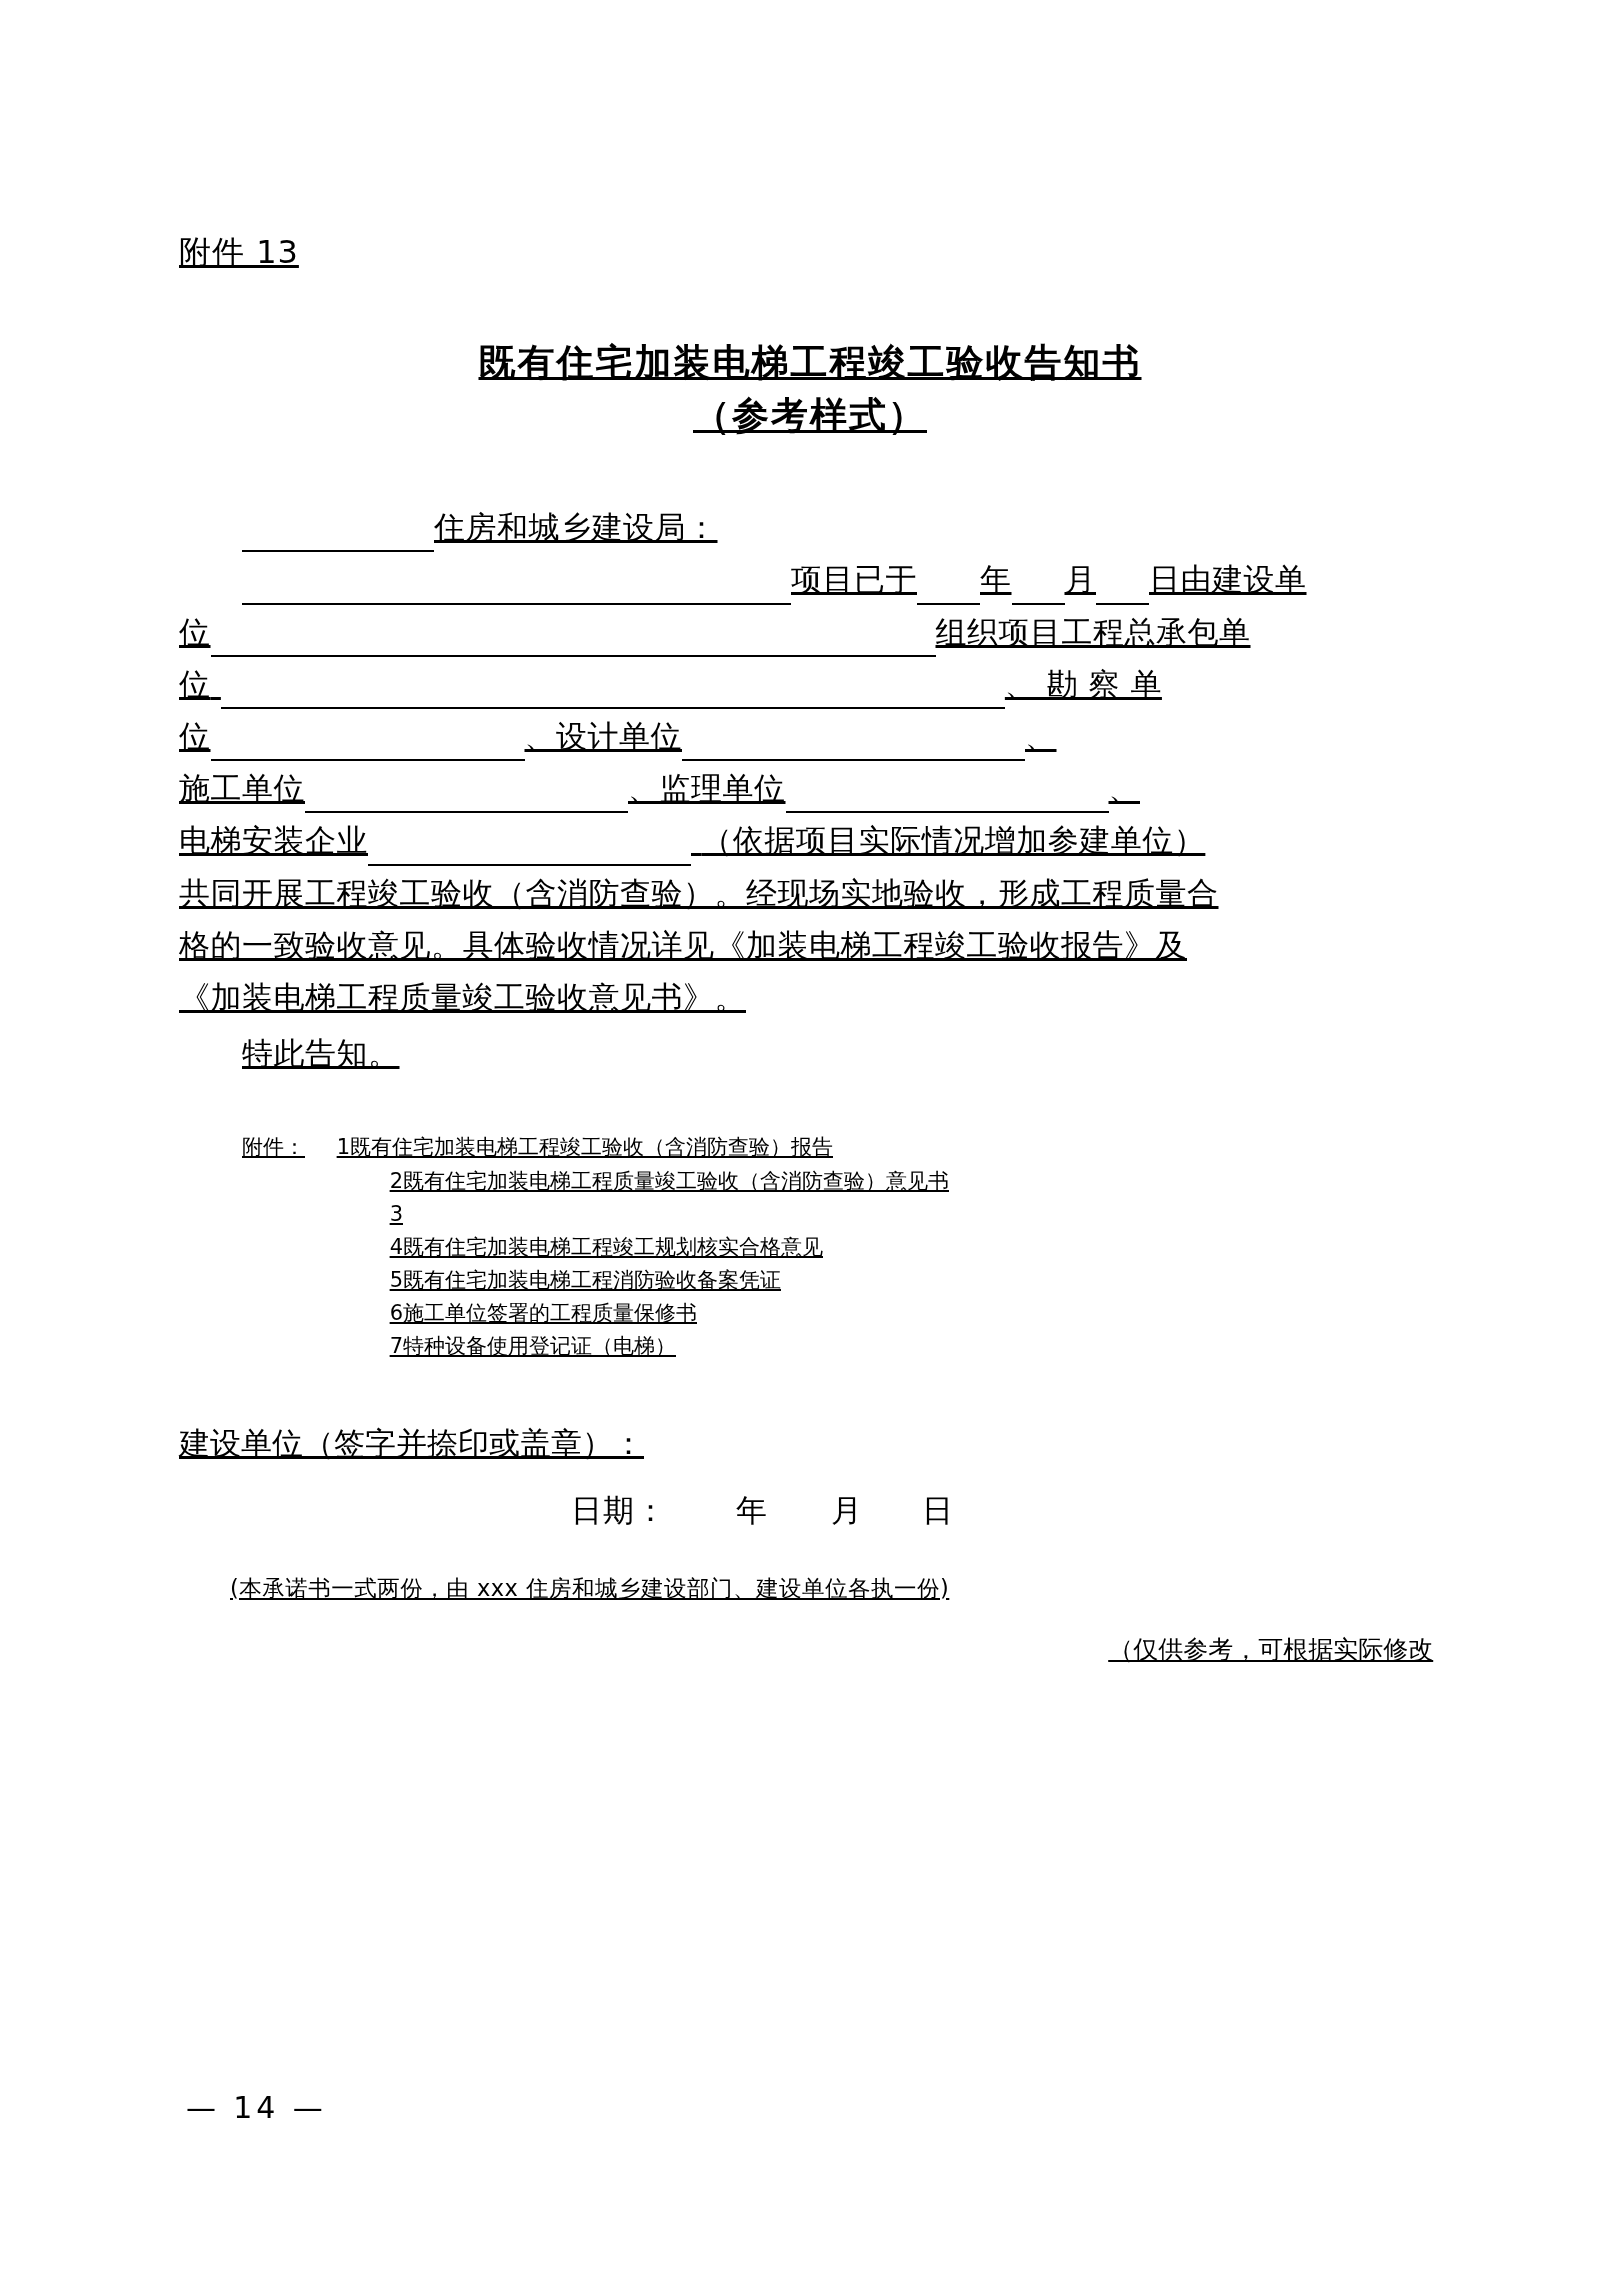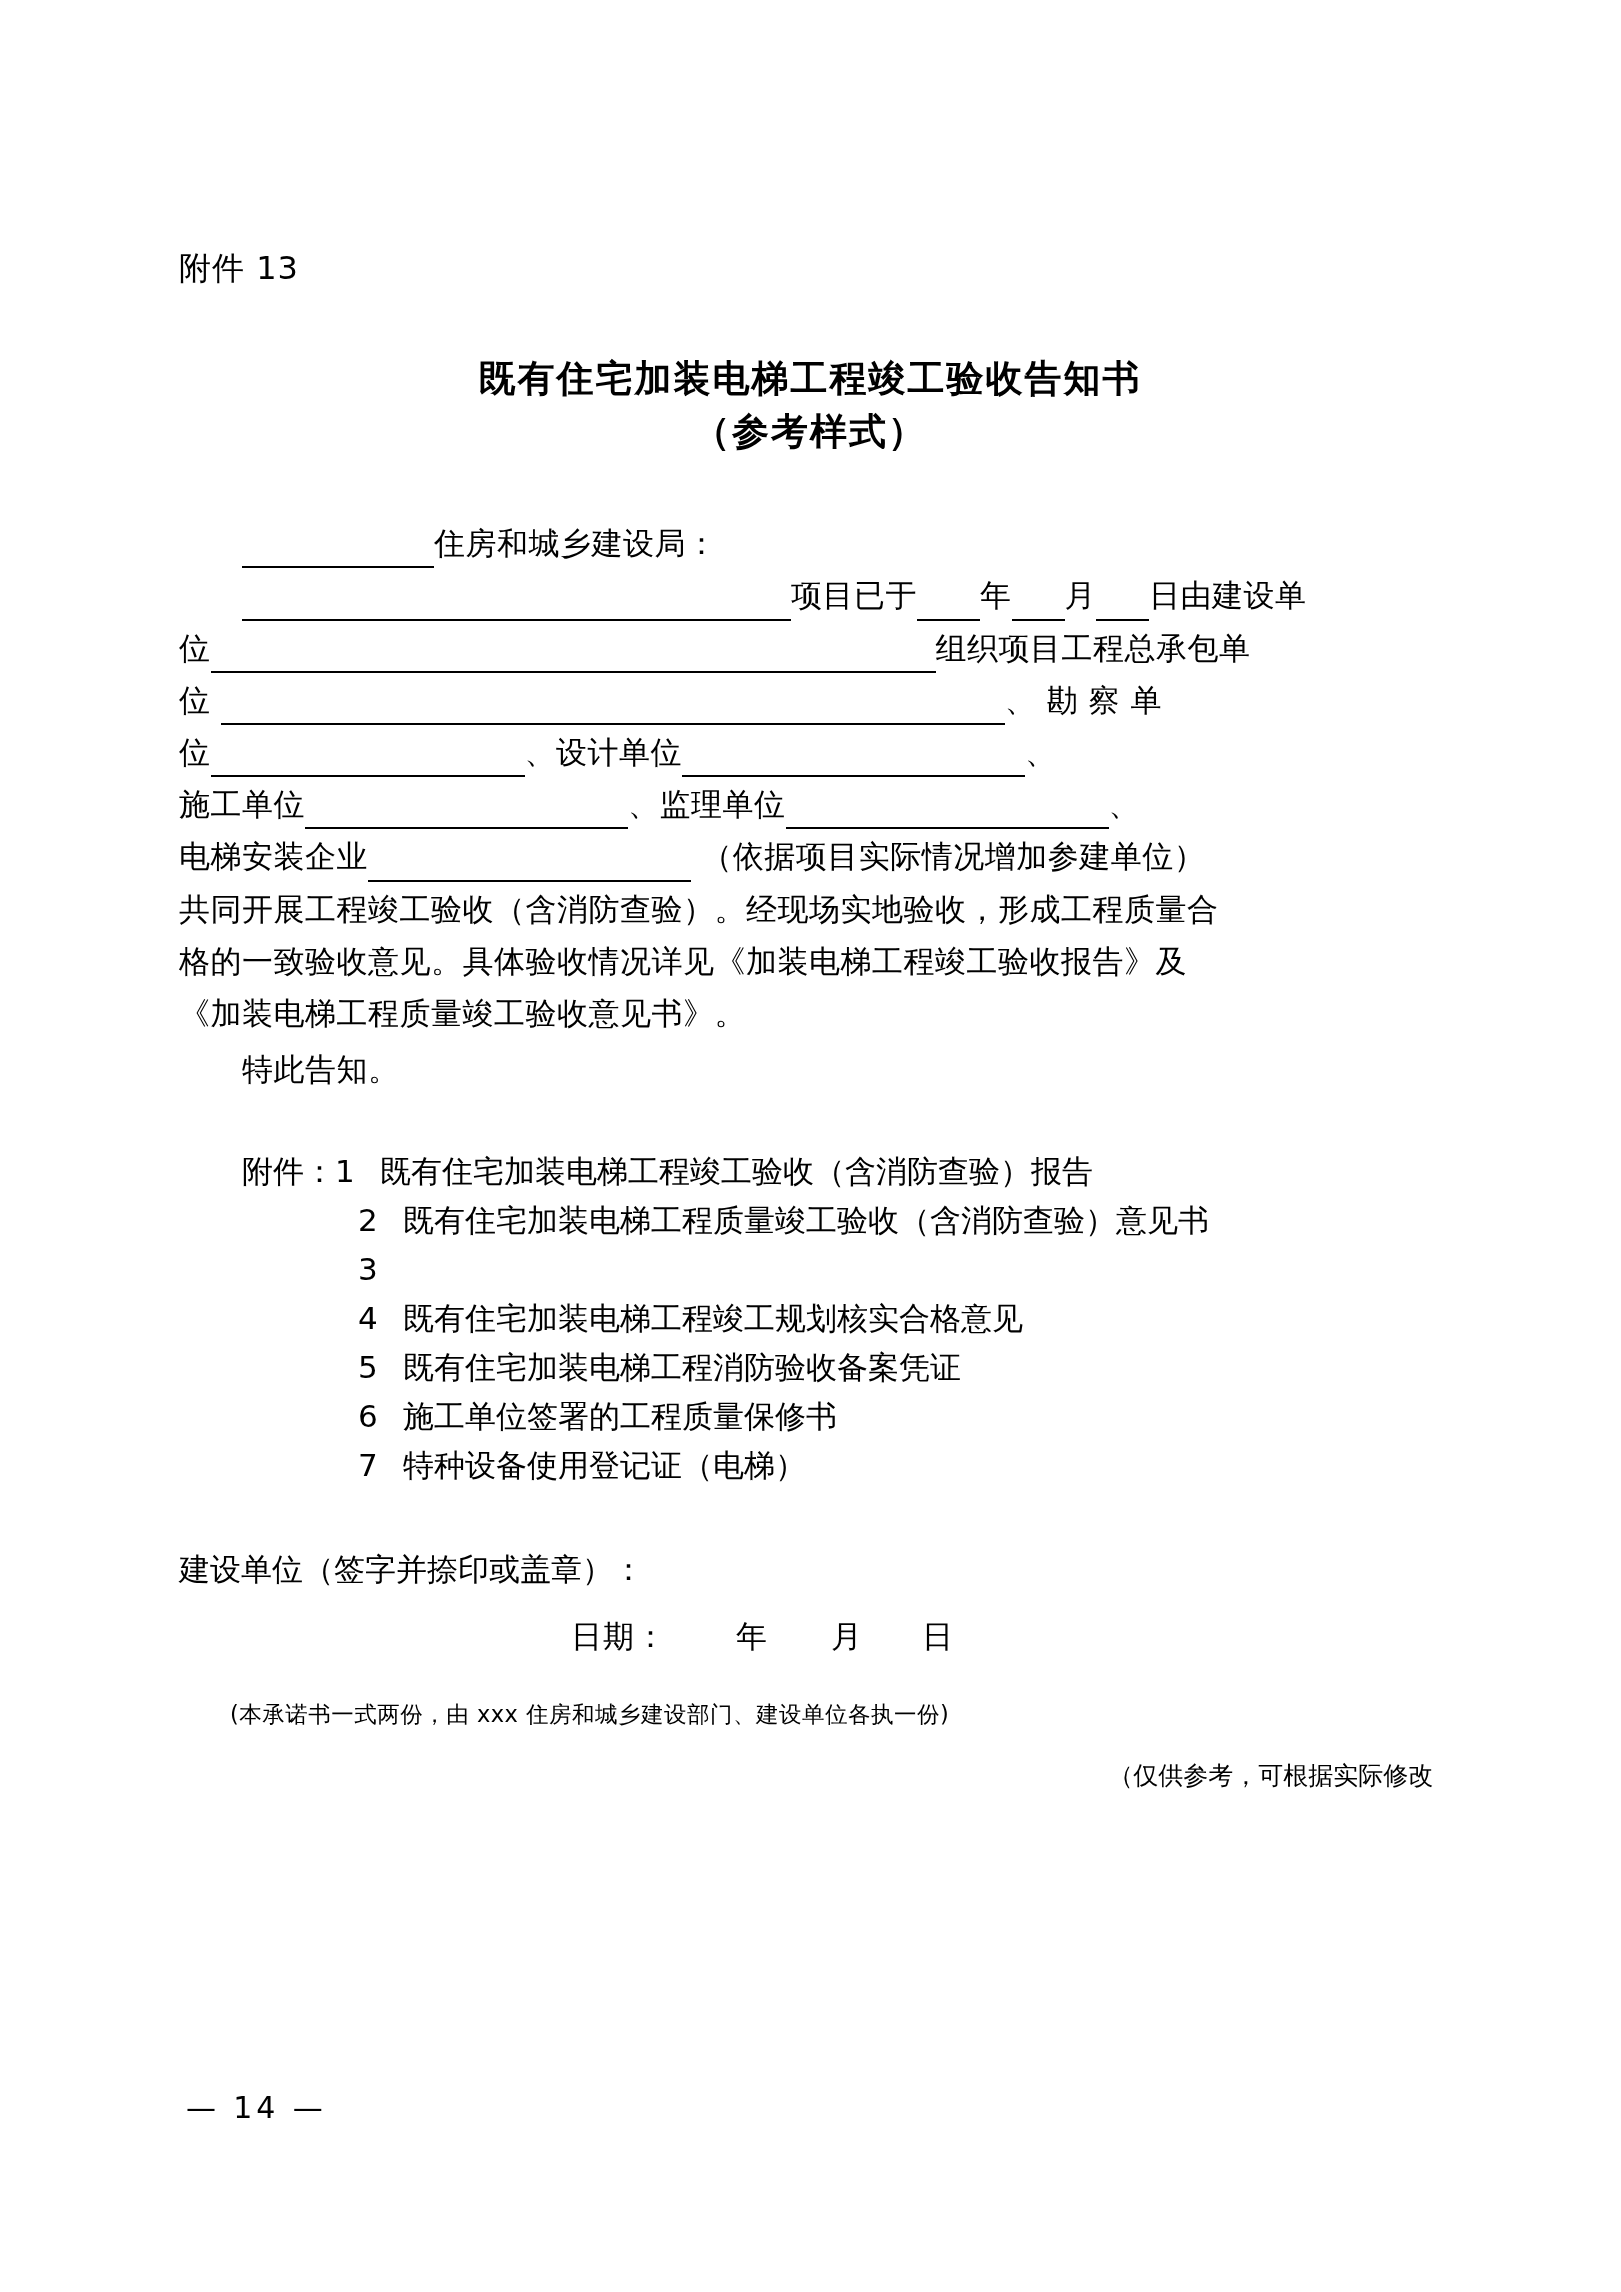--- a/index.html
+++ b/index.html
@@ -12,22 +12,23 @@
   .page {
     position:relative;
     width:1621px;
     height:2293px;
     background:#ffffff;
     box-sizing:border-box;
   }
   .inner {
     position:absolute;
     left:179px;
-    top:246px;
+    top:230px;
     width:1262px;
+    text-decoration:underline;
   }
   .attach-no {
     font-size:32px;
     line-height:1.4;
     letter-spacing:1px;
   }
   .title {
     text-align:center;
     font-size:37px;
     font-weight:bold;
@@ -59,23 +60,24 @@
   .f-long2  { width:725px; }
   .f-mid1   { width:314px; }
   .f-mid2   { width:343px; }
   .f-mid3   { width:323px; }
   .f-mid4   { width:323px; }
   .f-lift   { width:323px; }
   .para-block { margin-top:0px; }
   .notice { text-indent:63px; margin-top:5.9px; }
   .attach-list {
     margin-top:53px;
-    font-size:31px;
+    font-size:21px;
     line-height:1.58;
     padding-left:63px;
+    text-align:right;
   }
   .attach-list .head-row { display:flex; }
   .attach-list .label { white-space:nowrap; }
   .attach-list .rows { }
   .attach-list .row { display:flex; }
   .attach-list .num { width:45px; flex:0 0 45px; }
   .attach-list .txt { }
   .sign {
     margin-top:55px;
     font-size:31px;

